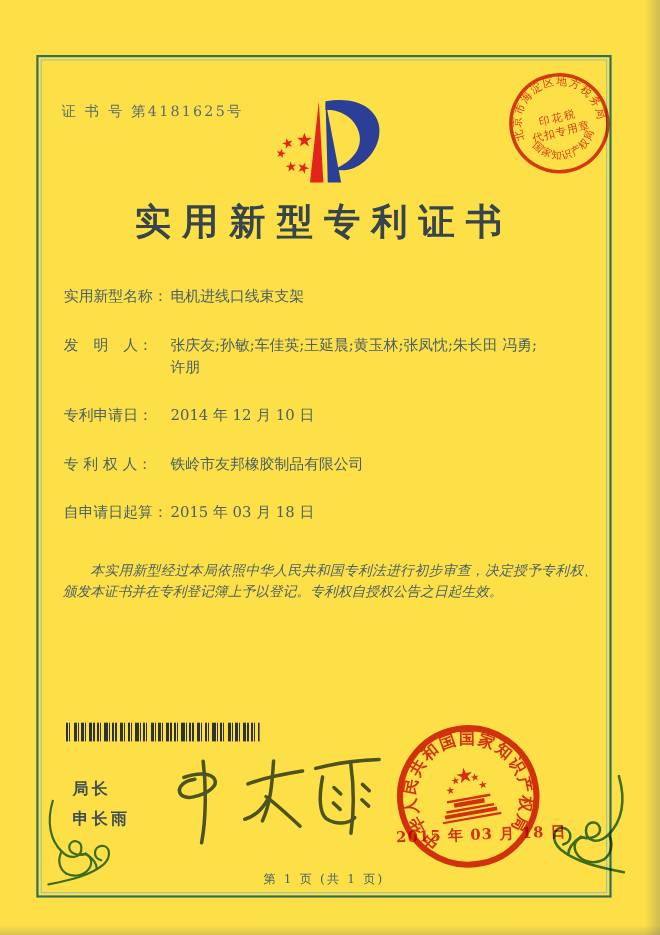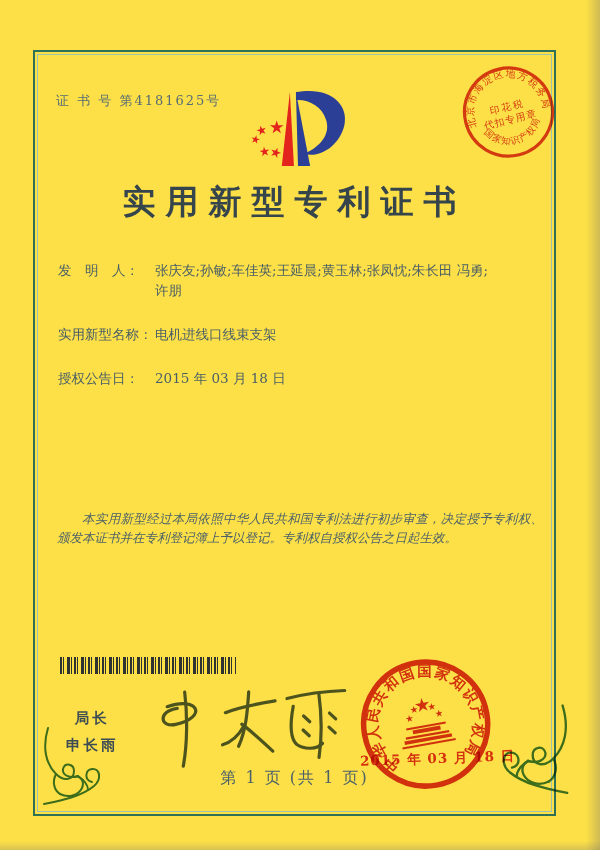--- a/index.html
+++ b/index.html
@@ -32,38 +32,38 @@
   .paras p { font-size:12.5px; line-height:19px; text-indent:2em; text-align:justify; color:#4c6168; }
 
   .barcode { position:absolute; left:60px; top:657px; width:176px; height:17px;
     background:repeating-linear-gradient(90deg,
       #2e3331 0, #2e3331 2px, transparent 2px, transparent 3px,
       #2e3331 3px, #2e3331 4px, transparent 4px, transparent 7px,
       #2e3331 7px, #2e3331 10px, transparent 10px, transparent 11px,
       #2e3331 11px, #2e3331 12px, transparent 12px, transparent 14px); }
 
   .issuer { position:absolute; left:66px; top:704px; font-size:14.5px; letter-spacing:3px;
-    line-height:27px; color:#3e4d53; font-weight:600;text-align:center; }
+    line-height:27px; color:#3e4d53; font-weight:600; }
 
   .signature { position:absolute; left:138px; top:682px; transform:rotate(-2deg); mix-blend-mode:multiply; }
 
   .office-seal { position:absolute; left:352px; top:650px; transform:rotate(-10deg);
     mix-blend-mode:multiply; opacity:.93; }
   .seal-date { position:absolute; left:360px; top:750px; font-size:13.5px; font-weight:600;
     letter-spacing:1px; color:#d8352a; transform:rotate(-2deg); mix-blend-mode:multiply; }
 
   .tax-seal { position:absolute; left:457px; top:60px; transform:rotate(-14deg);
     mix-blend-mode:multiply; opacity:.88; }
 
   .flourish { position:absolute; mix-blend-mode:multiply; }
   .flourish-left { left:38px; top:724px; }
   .flourish-right { left:458px; top:708px; transform:scaleX(-1) scale(1.15); transform-origin:60% 50%; }
 
-  .page-footer { position:absolute; left:33px; top:768px; width:523px; text-align:center;
-    font-size:16px; letter-spacing:2px; color:#4c6168; }
+  .page-footer { position:absolute; left:33px; top:792px; width:523px; text-align:center;
+    font-size:11px; letter-spacing:2px; color:#4c6168; }
 
   svg text { font-family:"DejaVu Serif", serif; }
 </style>
 </head>
 <body>
 
 <div class="page">
 
   <div class="frame">
     <div class="frame-inner"></div>
@@ -113,27 +113,33 @@
       </text>
       <text x="52" y="50" font-size="9.8" letter-spacing="2" fill="#d0281c" text-anchor="middle">印花税</text>
       <text x="52" y="63" font-size="9.8" letter-spacing="1" fill="#d0281c" text-anchor="middle">代扣专用章</text>
     </svg>
   </div>
 
   <div class="title">实用新型专利证书</div>
 
   <div class="fields">
     <div class="frow">
+      <span class="flabel">实用新型名称：</span><span class="fvalue">电机进线口线束支架</span>
+    </div>
+    <div class="frow">
       <span class="flabel">发　明　人：</span><span class="fvalue">张庆友;孙敏;车佳英;王延晨;黄玉林;张凤忱;朱长田 冯勇;许朋</span>
     </div>
     <div class="frow">
-      <span class="flabel">实用新型名称：</span><span class="fvalue">电机进线口线束支架</span>
-    </div>
-    <div class="frow">
-      <span class="flabel">授权公告日：</span><span class="fvalue">2015 年 03 月 18 日</span>
+      <span class="flabel">专利申请日：</span><span class="fvalue">2014 年 12 月 10 日</span>
+    </div>
+    <div class="frow">
+      <span class="flabel">专 利 权 人：</span><span class="fvalue">铁岭市友邦橡胶制品有限公司</span>
+    </div>
+    <div class="frow">
+      <span class="flabel">自申请日起算：</span><span class="fvalue">2015 年 03 月 18 日</span>
     </div>
   </div>
 
   <div class="paras">
     <p>本实用新型经过本局依照中华人民共和国专利法进行初步审查，决定授予专利权、颁发本证书并在专利登记簿上予以登记。专利权自授权公告之日起生效。</p>
   </div>
 
   <div class="barcode"></div>
 
   <div class="issuer">

